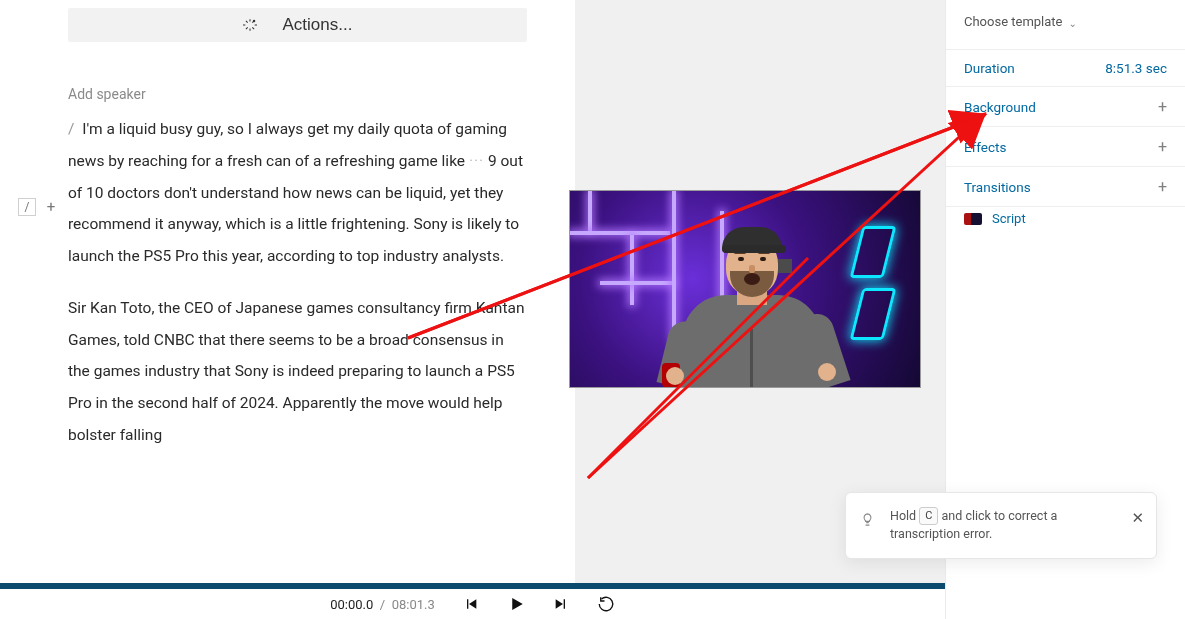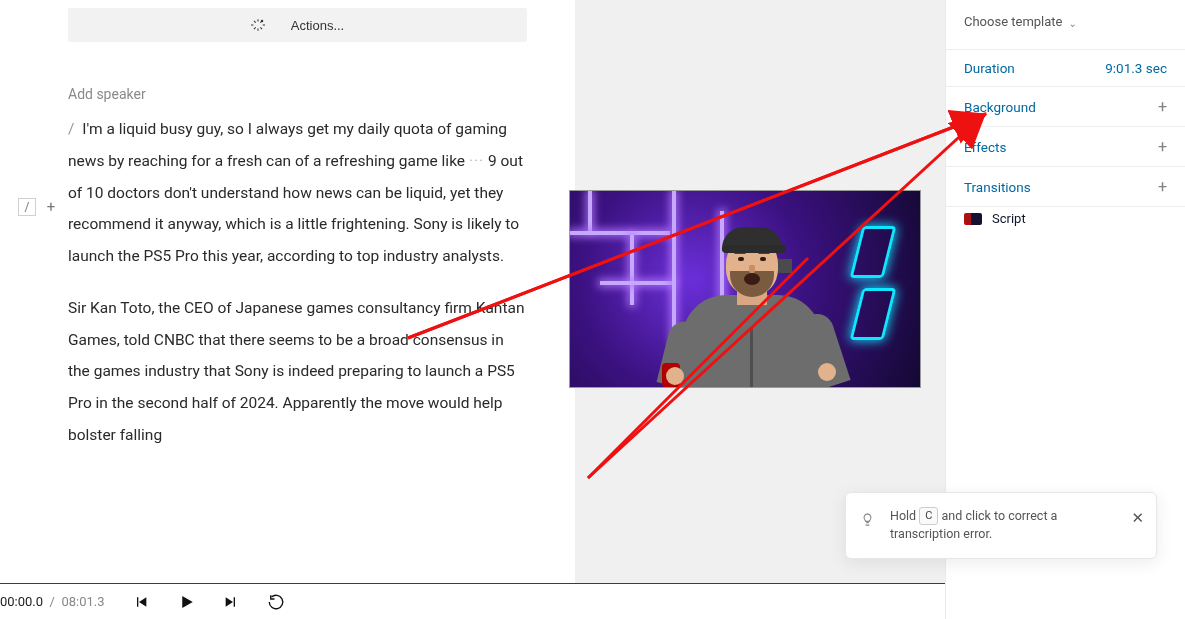--- a/index.html
+++ b/index.html
@@ -34,21 +34,21 @@
   }
   .btn-actions {
     flex: 1;
     background: #f2f2f2;
     border: none;
     height: 34px;
     display: flex;
     align-items: center;
     justify-content: center;
     gap: 26px;
-    font-size: 13px;
+    font-size: 17px;
     color: #333;
     cursor: pointer;
     border-radius: 2px;
   }
   .btn-write {
     width: 120px;
     background: transparent;
     border: none;
     height: 34px;
     display: flex;
@@ -200,21 +200,21 @@
   .props-header { font-weight:600; color:#1a1a1a; }
   .dots3 { font-size:18px; color:#555; letter-spacing:2px; cursor:pointer; line-height:0.6;}
   .template-row { padding: 4px 18px 20px 18px; color:#555; font-size:13px; cursor:pointer; display:flex; align-items:flex-end; gap:6px;}
   .chev { font-size:10px; color:#888;}
   .sep { border-top:1px solid #eee; }
   .muted { color:#0369a1; }
   .plus { color:#808080; font-size:16px; cursor:pointer;}
   .layers-head { padding:12px 18px 8px 18px; font-size:13.5px; font-weight:600;}
   .layer-item {
     display:flex;align-items:center;gap:10px;
-    padding:4px 18px; font-size:13px; color:#0f172a; cursor:pointer;
+    padding:4px 18px; font-size:13px; color:#0369a1; cursor:pointer;
   }
   .layer-swatch {
     width:18px;height:12px;border-radius:2px;
     background:linear-gradient(90deg,#a11 0 40%,#161033 40% 100%);
   }
 
   
   .arrow {
     position:absolute; pointer-events:none;
   }
@@ -243,22 +243,22 @@
   }
   .keycap{
     display:inline-block;border:1px solid #ccc;border-radius:3px;
     padding:0 5px;font-size:11px;color:#444;background:#fafafa;
     line-height:16px;vertical-align:1px;
   }
 
   
   .playbar{
     position:absolute;left:0;bottom:0;height:36px;width:945px;
-    background:#fff;border-top:1px solid #0c4a6e;
-    display:flex;align-items:center;gap:28px;
+    background:#fff;border-top:6px solid #0c4a6e;
+    display:flex;align-items:center;justify-content:center;gap:28px;
     font-size:13px;color:#222;
   }
   .time{color:#222;}
   .time .total{color:#888;}
   .pb-btn{cursor:pointer;color:#222;display:flex;align-items:center;}
   .pb-btn svg{display:block;}
 
   
   .icon-sparkle, .icon-pen { display:inline-flex; }
 </style>
@@ -339,21 +339,21 @@
   </div>
 
   <div class="props-col">
     <div class="template-row">
       <span>Choose template</span>
       <span class="chev">⌄</span>
     </div>
     <div class="sep"></div>
     <div class="props-row">
       <span class="muted">Duration</span>
-      <span class="muted">9:01.3 sec</span>
+      <span class="muted">8:51.3 sec</span>
     </div>
     <div class="sep"></div>
     <div class="props-row">
       <span class="muted">Background</span>
       <span class="plus">+</span>
     </div>
     <div class="sep"></div>
     <div class="props-row">
       <span class="muted">Effects</span>
       <span class="plus">+</span>

